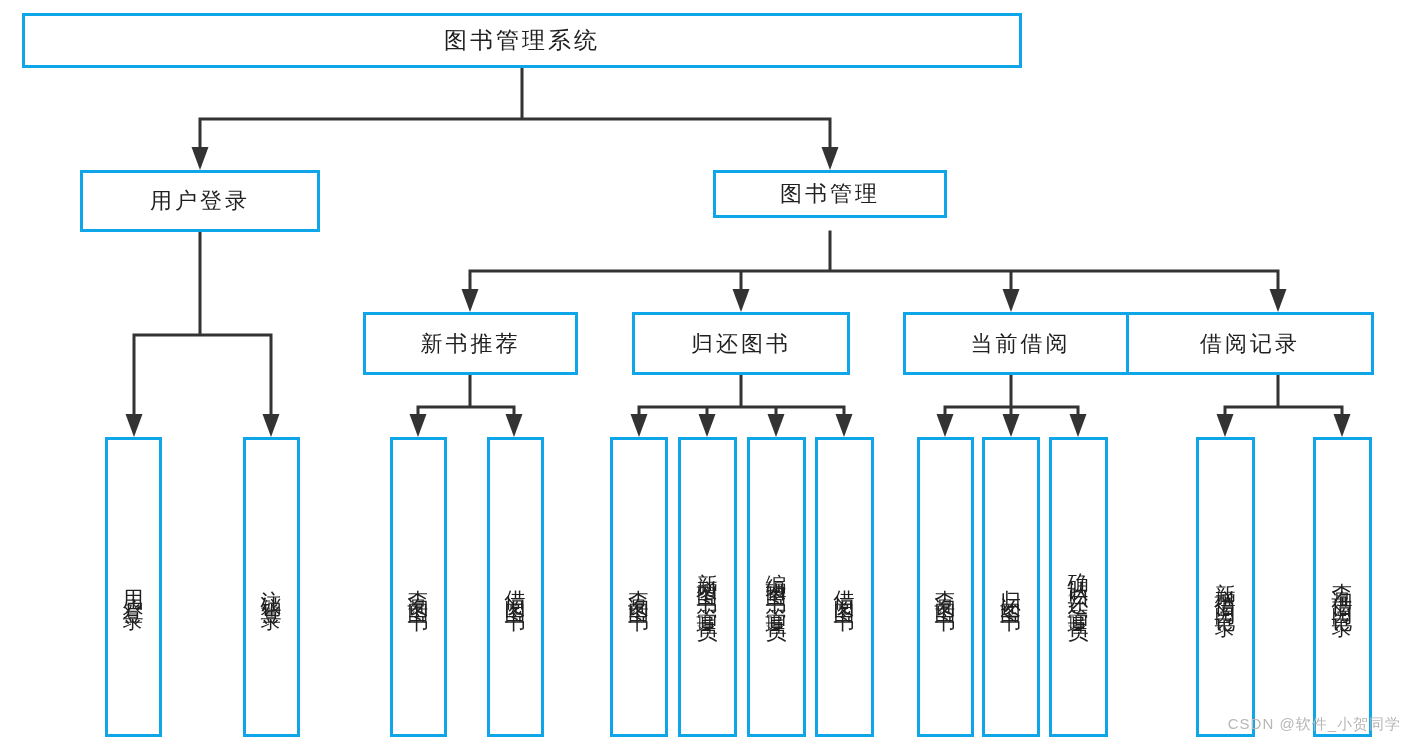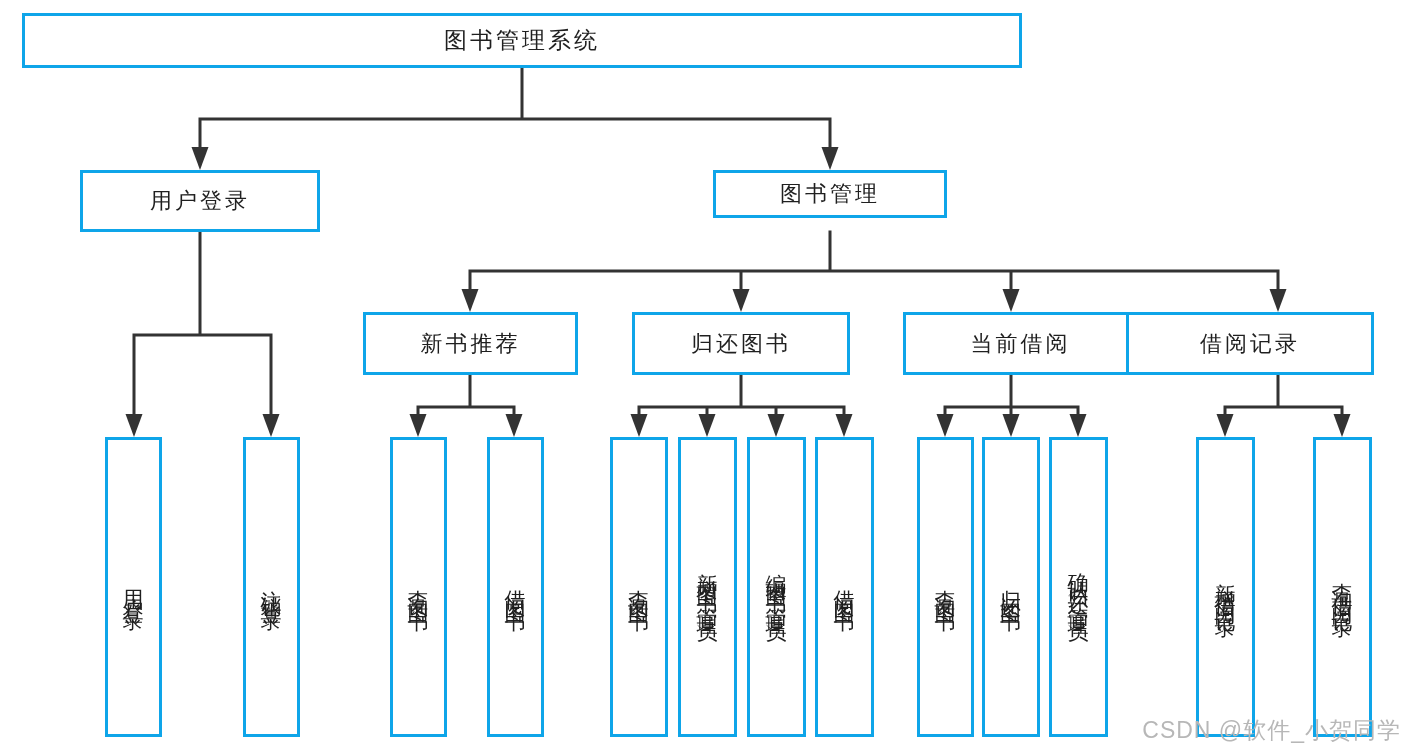--- a/index.html
+++ b/index.html
@@ -34,21 +34,21 @@
     text-orientation: mixed;
     font-size: 21px;
     line-height: 1;
     letter-spacing: 7px;
     white-space: nowrap;
   }
   .watermark {
     position: absolute;
     right: 4px;
     top: 715px;
-    font-size: 23px;
+    font-size: 15px;
     letter-spacing: 1px;
     color: #b7b7b7;
     z-index: 5;
   }
 </style>
 </head>
 <body>
 
 <div class="stage">
 

